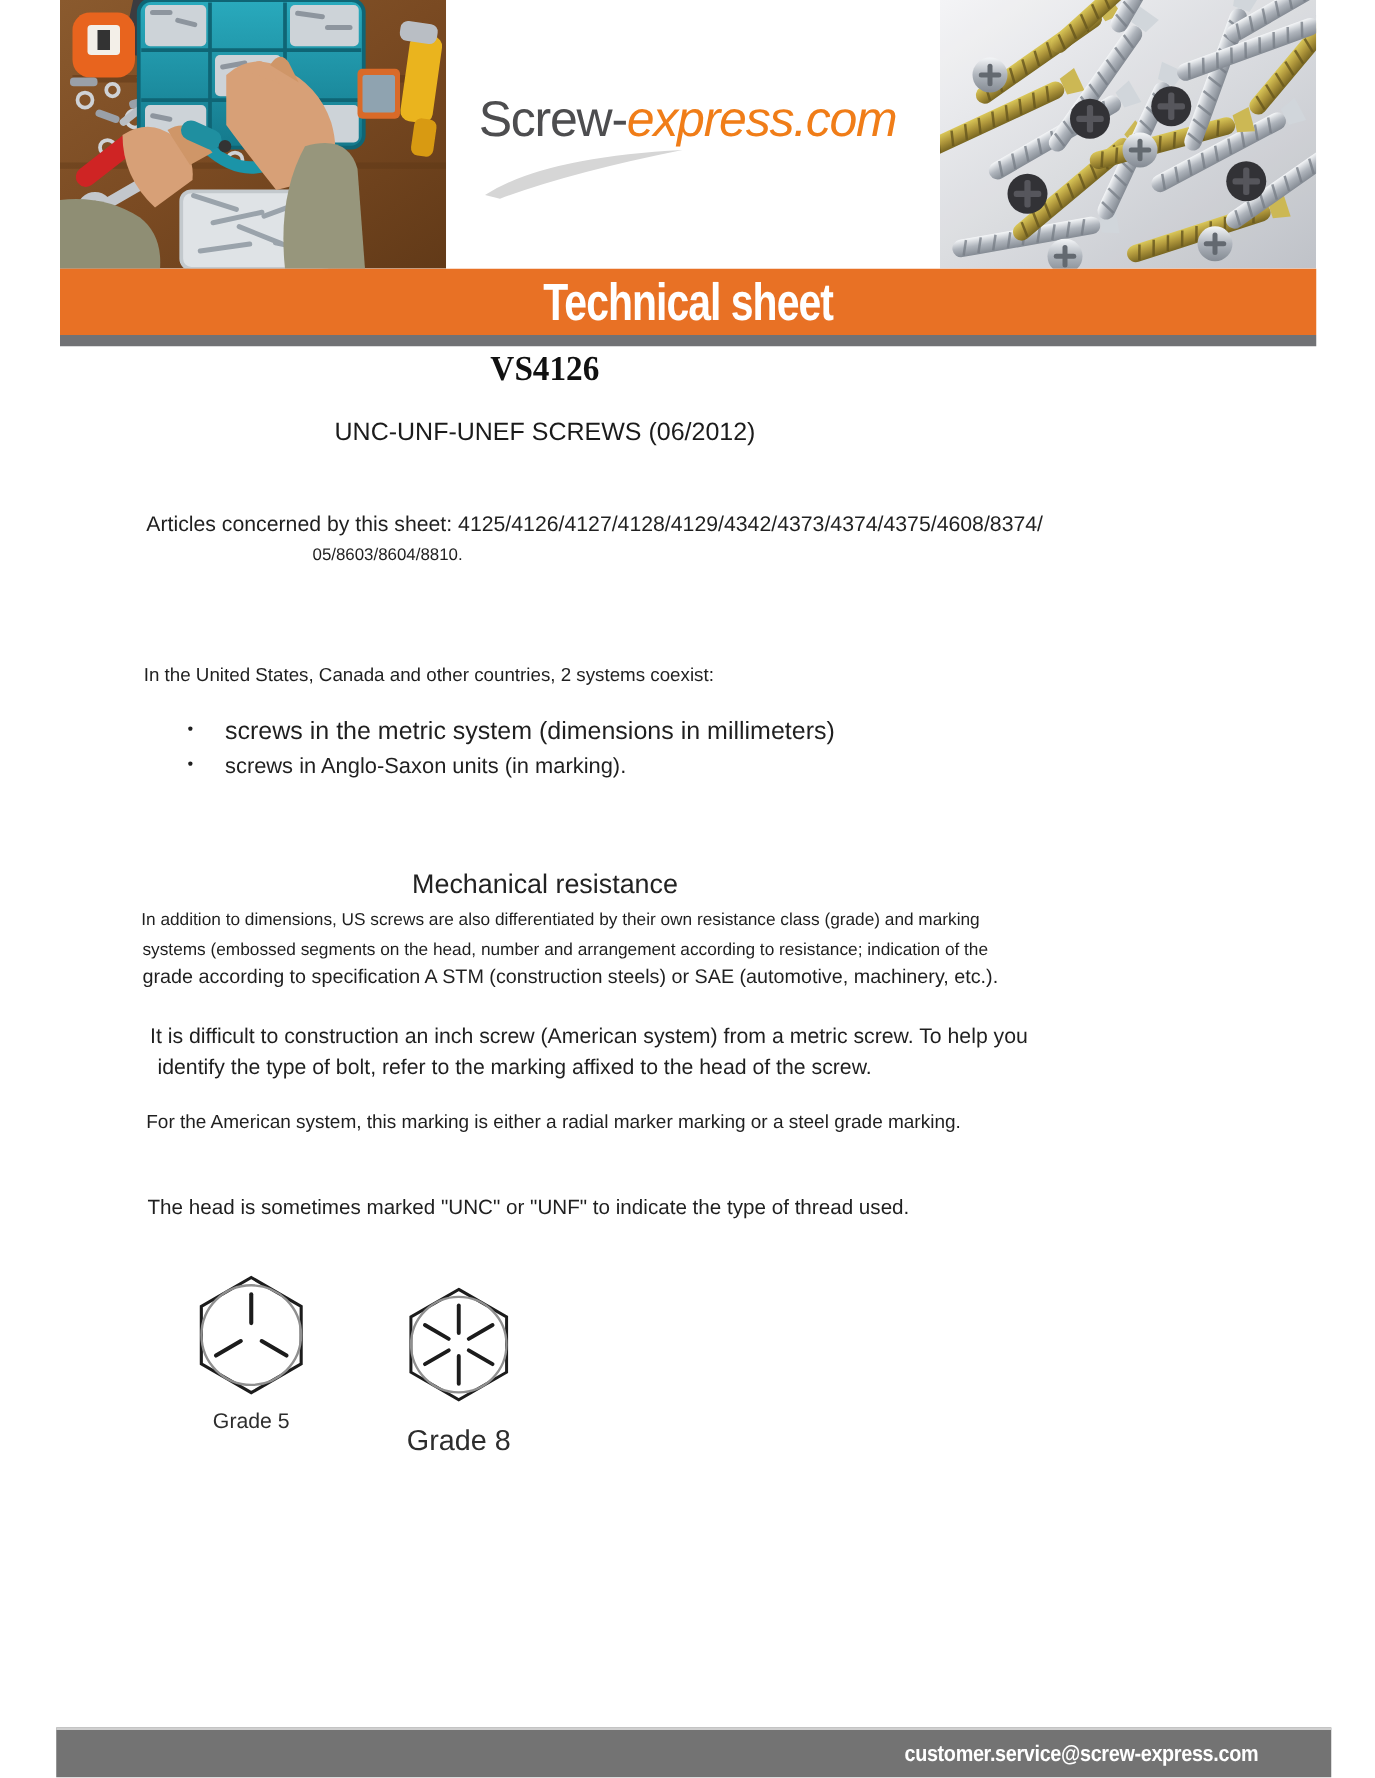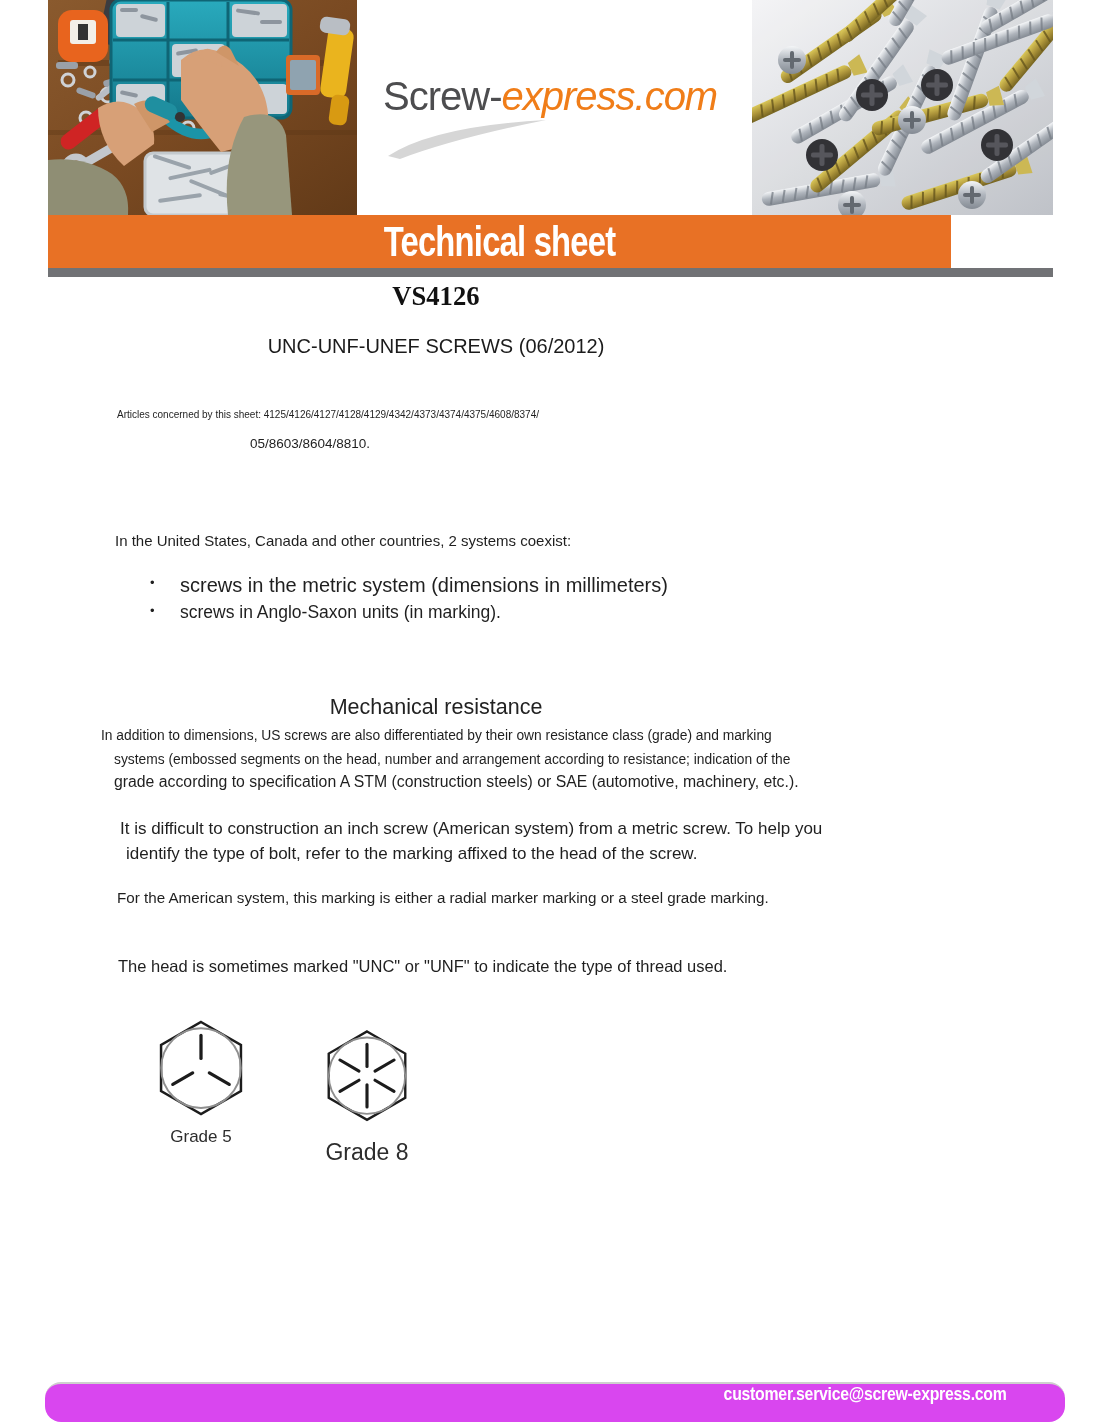--- a/index.html
+++ b/index.html
@@ -11,57 +11,57 @@
   .header{position:absolute;left:48px;top:0;width:1005px;height:215px;background:#ffffff;}
   .photo{position:absolute;top:0;height:215px;overflow:hidden;}
   .photo-left{left:0;width:309px;}
   .photo-right{left:704px;width:301px;}
   .logo{position:absolute;left:335px;top:74px;width:370px;white-space:nowrap;
         font-size:40px;font-weight:normal;letter-spacing:-1px;}
   .logo .lg-gray{color:#4d4d4f;}
   .logo .lg-orange{color:#f07d18;font-style:italic;}
   .logo-swoosh{position:absolute;left:338px;top:116px;}
   
-  .banner{position:absolute;left:48px;top:215px;width:903px;height:53px;background:#e87125;
+  .banner{position:absolute;left:48px;top:215px;width:1005px;height:53px;background:#e87125;
           display:flex;align-items:center;justify-content:center;}
   .banner-title{color:#ffffff;font-size:42px;font-weight:800;letter-spacing:-1px;
           transform:scaleX(0.78);transform-origin:center;white-space:nowrap;}
   .graybar{position:absolute;left:48px;top:268px;width:1005px;height:9px;background:#717275;}
   
   .tline{position:absolute;white-space:nowrap;line-height:1.25;}
   .center{left:0;width:872px;text-align:center;}
   .doc-code{top:278px;font-family:"Liberation Serif", serif;font-weight:bold;font-size:28px;
             letter-spacing:0;color:#111;}
   .doc-code span{display:inline-block;transform:scaleX(0.95);}
   .doc-title{top:334px;font-size:20px;color:#1b1b1b;}
-  .articles1{left:117px;top:409px;font-size:10px;}
+  .articles1{left:117px;top:409px;font-size:17px;}
   .articles2{left:250px;top:436px;font-size:13.5px;}
   .intro{left:115px;top:532px;font-size:15px;}
   .bullets{position:absolute;left:150px;top:574px;margin:0;padding:0;list-style:none;}
   .bullets li{position:relative;padding-left:30px;margin-bottom:5px;white-space:nowrap;}
   .bullets li::before{content:"•";position:absolute;left:0;top:1px;font-size:13px;color:#1f1f1f;}
   .bullet-1{font-size:20px;}
   .bullet-2{font-size:17.5px;}
   .mech-heading{top:670px;font-size:21.5px;color:#222;margin-top:24px;}
-  .p1l1{left:101px;top:727px;font-size:13.8px;}
+  .p1l1{left:113px;top:727px;font-size:13.8px;}
   .p1l2{left:114px;top:751px;font-size:13.8px;}
   .p1l3{left:114px;top:772px;font-size:15.8px;}
   .p2l1{left:120px;top:818px;font-size:17px;}
   .p2l2{left:126px;top:843px;font-size:17px;}
   .for-american{left:117px;top:888px;font-size:15.2px;}
   .head-marked{left:118px;top:956px;font-size:16.5px;}
   
   .grade5-fig{position:absolute;left:153px;top:1020px;}
   .grade8-fig{position:absolute;left:321px;top:1029px;}
   .grade5-label{left:153px;top:1126px;width:96px;text-align:center;font-size:17px;color:#2d2d2d;}
   .grade8-label{left:321px;top:1138px;width:92px;text-align:center;font-size:23px;color:#2d2d2d;}
   
-  .footer{position:absolute;left:45px;top:1382px;width:1020px;height:40px;background:#d946ef;
-          border-top:2px solid #cfcfcf;display:flex;align-items:flex-start;justify-content:flex-end;
-          box-sizing:border-box;padding-right:58px;border-radius:16px;}
+  .footer{position:absolute;left:45px;top:1382px;width:1020px;height:40px;background:#737373;
+          border-top:2px solid #cfcfcf;display:flex;align-items:center;justify-content:flex-end;
+          box-sizing:border-box;padding-right:58px;}
   .footer-email{color:#ffffff;font-size:18px;font-weight:bold;letter-spacing:-0.3px;
           transform:scaleX(0.88);transform-origin:right center;white-space:nowrap;}
 </style>
 </head>
 <body>
 
 <div class="header">
 
   <div class="photo photo-left">
     <svg width="309" height="215" viewBox="0 0 309 215" xmlns="http://www.w3.org/2000/svg">

